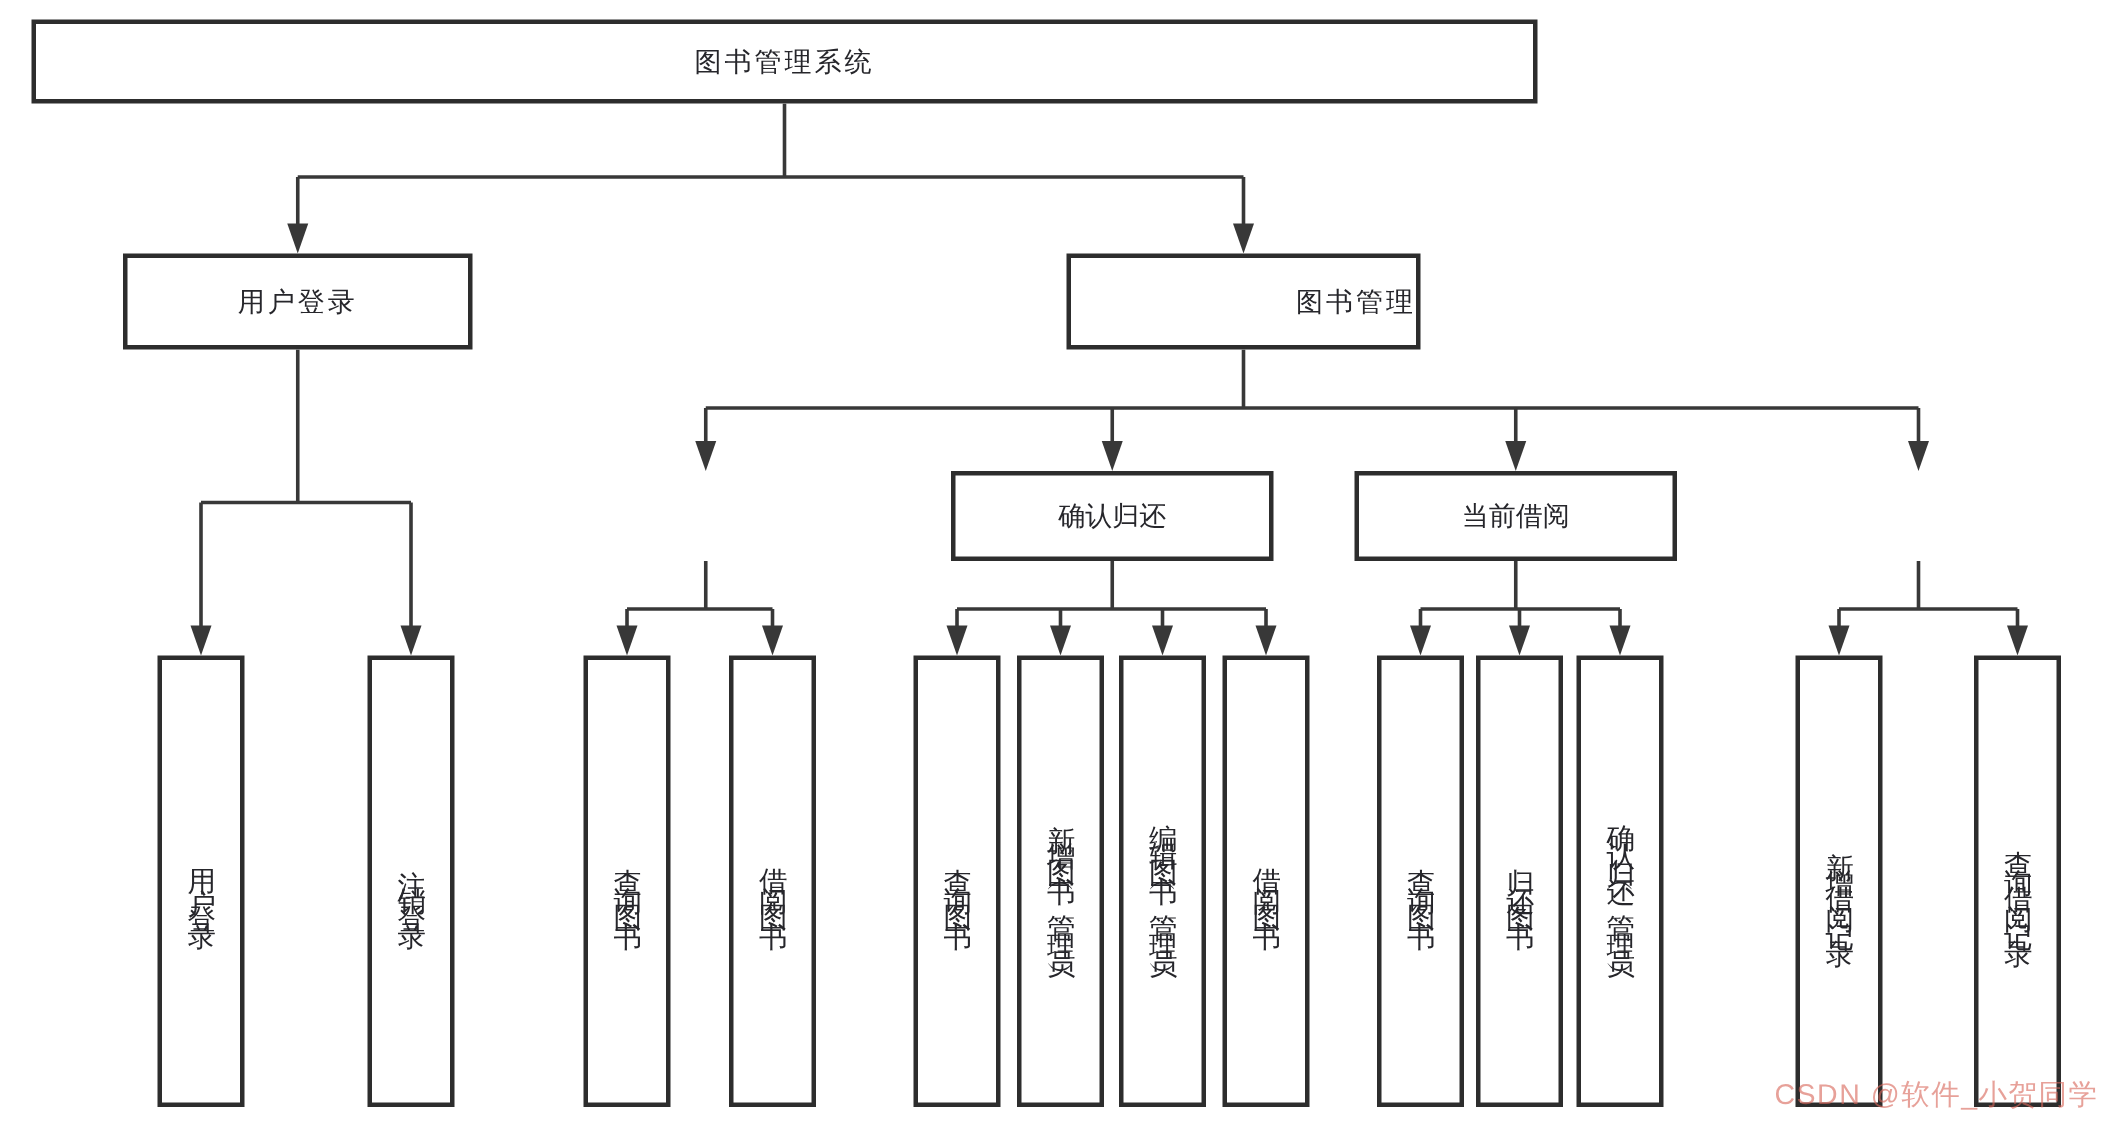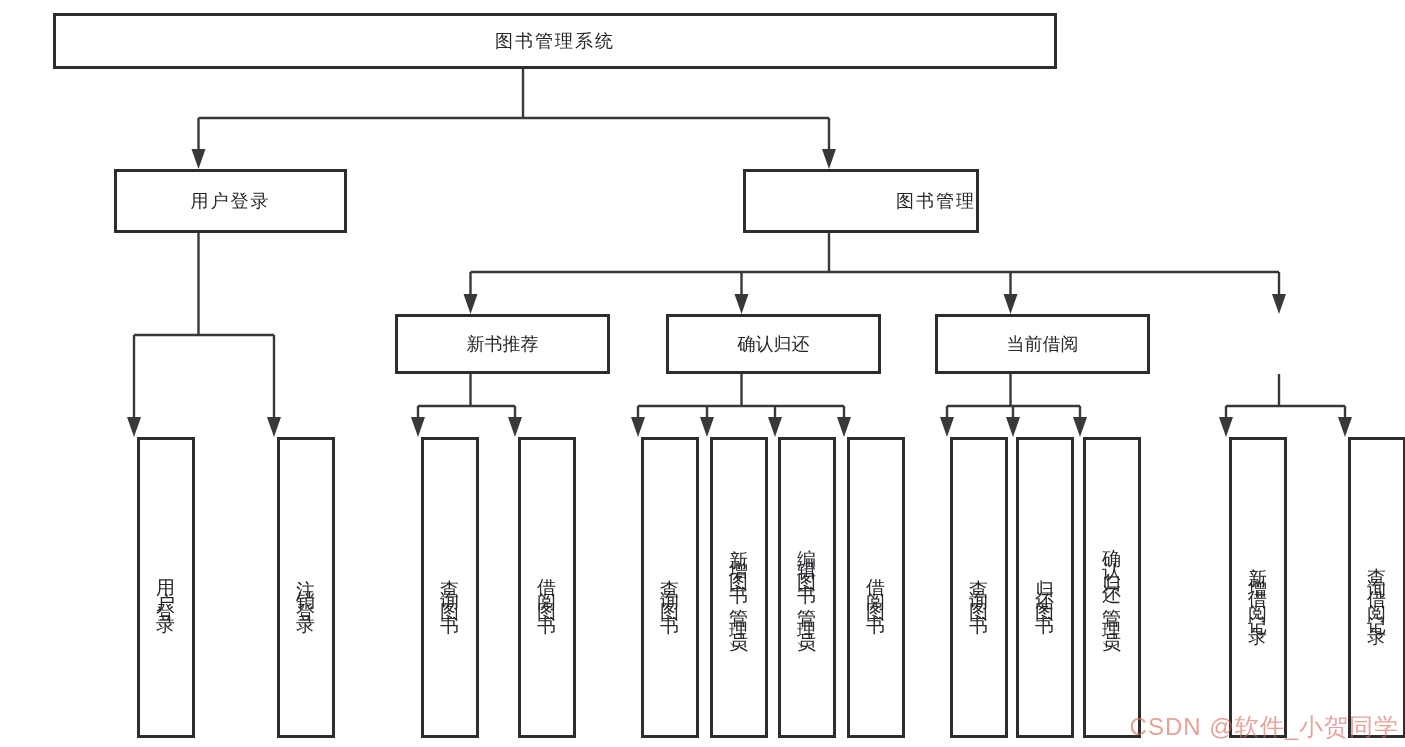--- a/index.html
+++ b/index.html
@@ -2,34 +2,34 @@
 <html><head>
 <meta charset="utf-8">
 <style>
   html,body{margin:0;padding:0;background:#ffffff;}
   body{font-family:"Liberation Sans","DejaVu Sans",sans-serif;}
   #stage{position:relative;width:1405px;height:747px;background:#ffffff;overflow:hidden;}
   #wires{position:absolute;left:0;top:0;z-index:1;}
   .box{
     position:absolute;background:#ffffff;border:3px solid #2d2d2d;
     box-sizing:border-box;display:flex;align-items:center;justify-content:center;
-    color:#26262b;z-index:2;margin-left:32px;
+    color:#26262b;z-index:2;
   }
   .hbox{font-size:18px;letter-spacing:2px;}
   .root{left:21px;top:13px;width:1004px;height:56px;}
   .lvl2{top:169px;height:64px;}
   .lvl3{top:314px;height:60px;font-size:18px;}
   .leaf{
     top:437px;width:58px;height:301px;
     writing-mode:vertical-rl;text-orientation:mixed;
     font-size:19px;letter-spacing:12px;line-height:1;
   }
   #watermark{
     position:absolute;right:6px;bottom:4px;z-index:5;
-    font-size:24px;letter-spacing:1px;color:#d9685c;opacity:0.62;
+    font-size:19px;letter-spacing:1px;color:#d9685c;opacity:0.62;
     white-space:nowrap;
   }
   .wire{stroke:#383838;stroke-width:2.4;fill:none;}
   .ahead{fill:#383838;stroke:none;}
 </style>
 </head>
 <body>
 
 <div id="stage">
 
@@ -113,23 +113,20 @@
     <span>图书管理系统</span>
   </div>
 
   <div class="box hbox lvl2" style="left:82px;width:233px;">
     <span>用户登录</span>
   </div>
   <div class="box hbox lvl2" style="left:711px;width:236px;justify-content:flex-end;">
     <span>图书管理</span>
   </div>
 
-  <div class="box lvl3" style="left:363px;width:215px;">
-    <span>新书推荐</span>
-  </div>
   <div class="box lvl3" style="left:634px;width:215px;">
     <span>确认归还</span>
   </div>
   <div class="box lvl3" style="left:903px;width:215px;">
     <span>当前借阅</span>
   </div>
 
   <div class="box leaf" style="left:105px;">
     <span>用户登录</span>
   </div>

